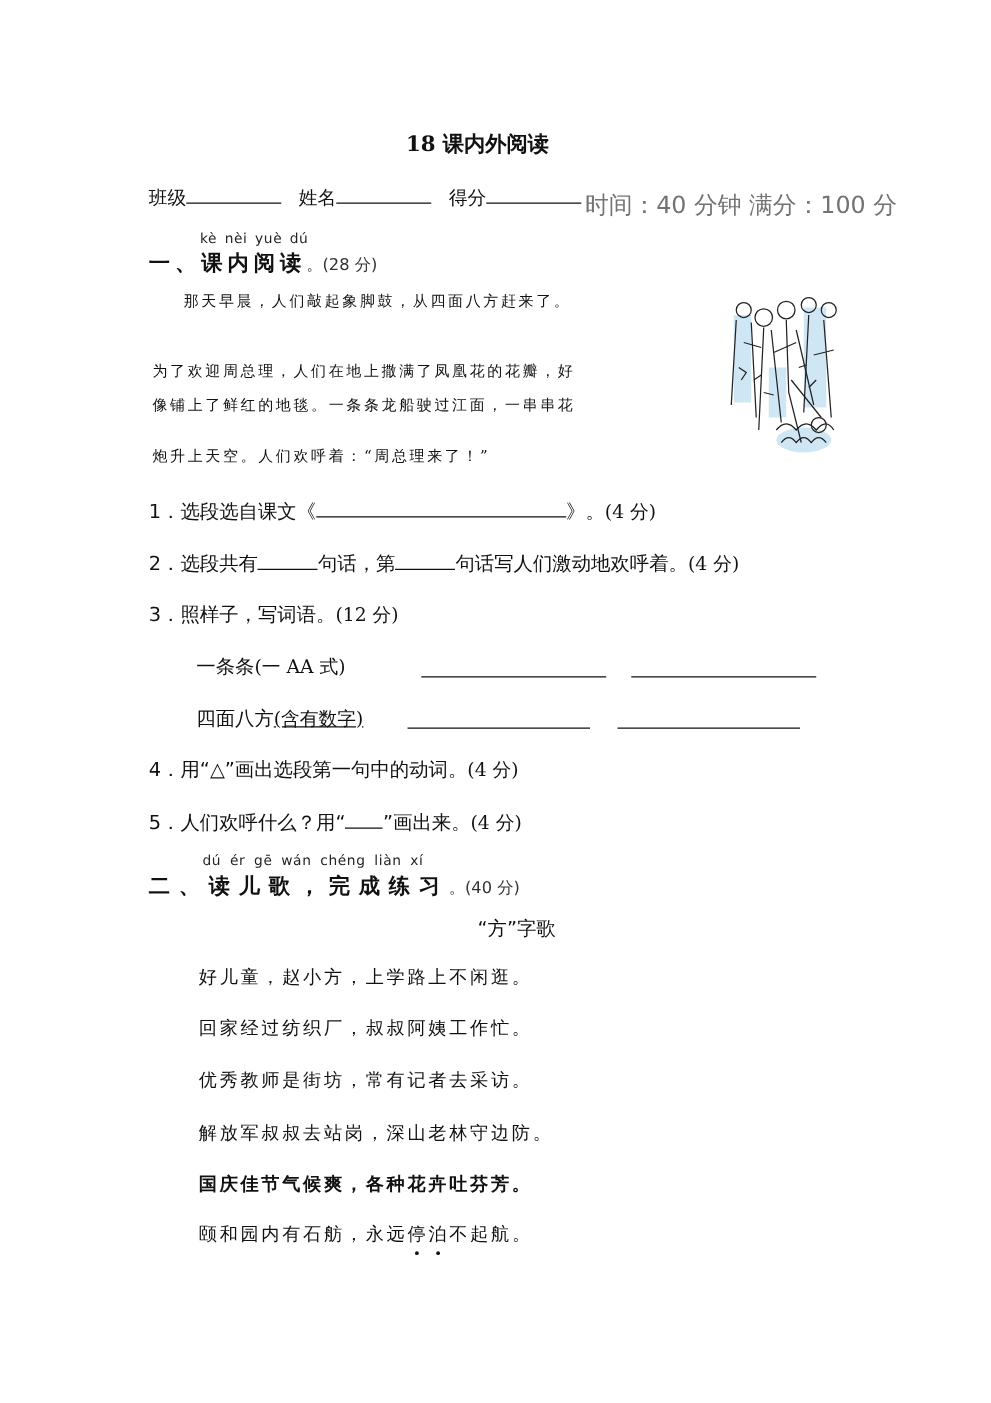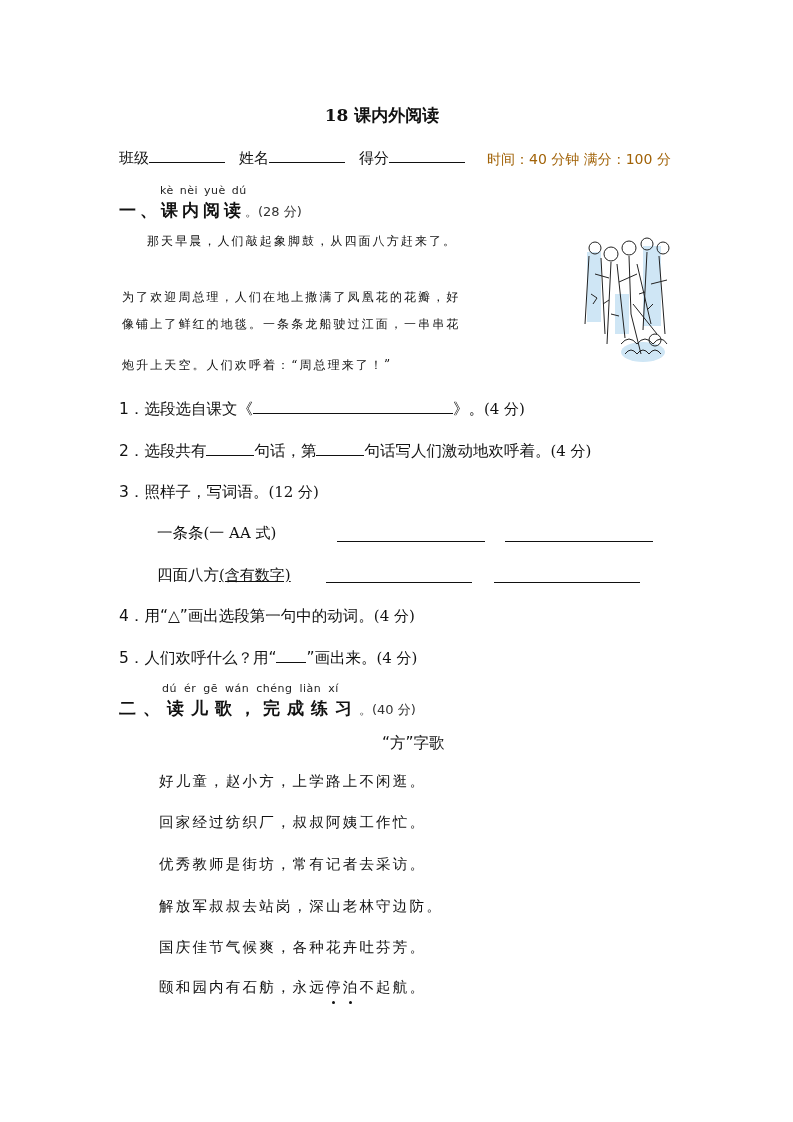--- a/index.html
+++ b/index.html
@@ -4,21 +4,21 @@
 <style>
   html, body { margin: 0; padding: 0; background: #ffffff; }
   body { width: 793px; height: 1122px; position: relative; overflow: hidden;
          font-family: "DejaVu Sans", sans-serif; color: #111; }
   .abs { position: absolute; white-space: nowrap; }
   .title { left: 0; width: 764px; top: 104px; text-align: center;
            font-family: "DejaVu Serif", serif; font-weight: bold; font-size: 17px; }
   .info-row { left: 119px; top: 148px; font-size: 15px; display: flex; align-items: baseline; }
   .blank { display: inline-block; border-bottom: 1px solid #111; height: 14px; vertical-align: baseline; }
   .info-row .blank { width: 76px; margin-right: 14px; }
-  .time { left: 487px; top: 151px; font-size: 14px; color: #a16207; }
+  .time { left: 468px; top: 151px; font-size: 19px; color: #737373; }
   .pinyin { font-size: 11px; color: #222; letter-spacing: 0.5px; }
   .sec-head { font-size: 17px; font-weight: bold; letter-spacing: 4px; }
   .sec-score { font-size: 13px; font-weight: normal; letter-spacing: 0; color: #333; }
   .passage { left: 122px; width: 450px; font-family: "DejaVu Serif", serif; font-size: 12px; letter-spacing: 2.1px; }
   .q { left: 119px; font-size: 15.5px; }
   .q .score { font-family: "DejaVu Serif", serif; font-size: 15px; }
   .sub { left: 157px; font-size: 15.5px; }
   .poem { left: 159px; font-family: "DejaVu Serif", serif; font-size: 14.5px; letter-spacing: 2.2px; }
   .dot { display: inline-block; position: relative; }
   .dot::after { content: ""; position: absolute; left: 50%; bottom: -7px; width: 3px; height: 3px;
@@ -108,16 +108,16 @@
 <div class="abs sec-head" style="left:119px; top:697px; letter-spacing:7px;">
   <span>二、</span><span>读儿歌，完成练习</span><span class="sec-score">。</span><span class="sec-score">(40 分)</span>
 </div>
 
 <div class="abs" style="left:382px; top:733px; font-size:15.5px;">“方”字歌</div>
 
 <div class="abs poem" style="top:772px;">好儿童，赵小方，上学路上不闲逛。</div>
 <div class="abs poem" style="top:813px;">回家经过纺织厂，叔叔阿姨工作忙。</div>
 <div class="abs poem" style="top:855px;">优秀教师是街坊，常有记者去采访。</div>
 <div class="abs poem" style="top:897px;">解放军叔叔去站岗，深山老林守边防。</div>
-<div class="abs poem" style="top:938px;">国庆佳节气候爽，各种花卉吐芬芳。</div>
+<div class="abs poem" style="top:938px;font-weight:bold;">国庆佳节气候爽，各种花卉吐芬芳。</div>
 <div class="abs poem" style="top:978px;">
   <span>颐和园内有石舫，永远</span><span class="dot">停</span><span class="dot">泊</span><span>不起航。</span>
 </div>
 
 </body></html>

